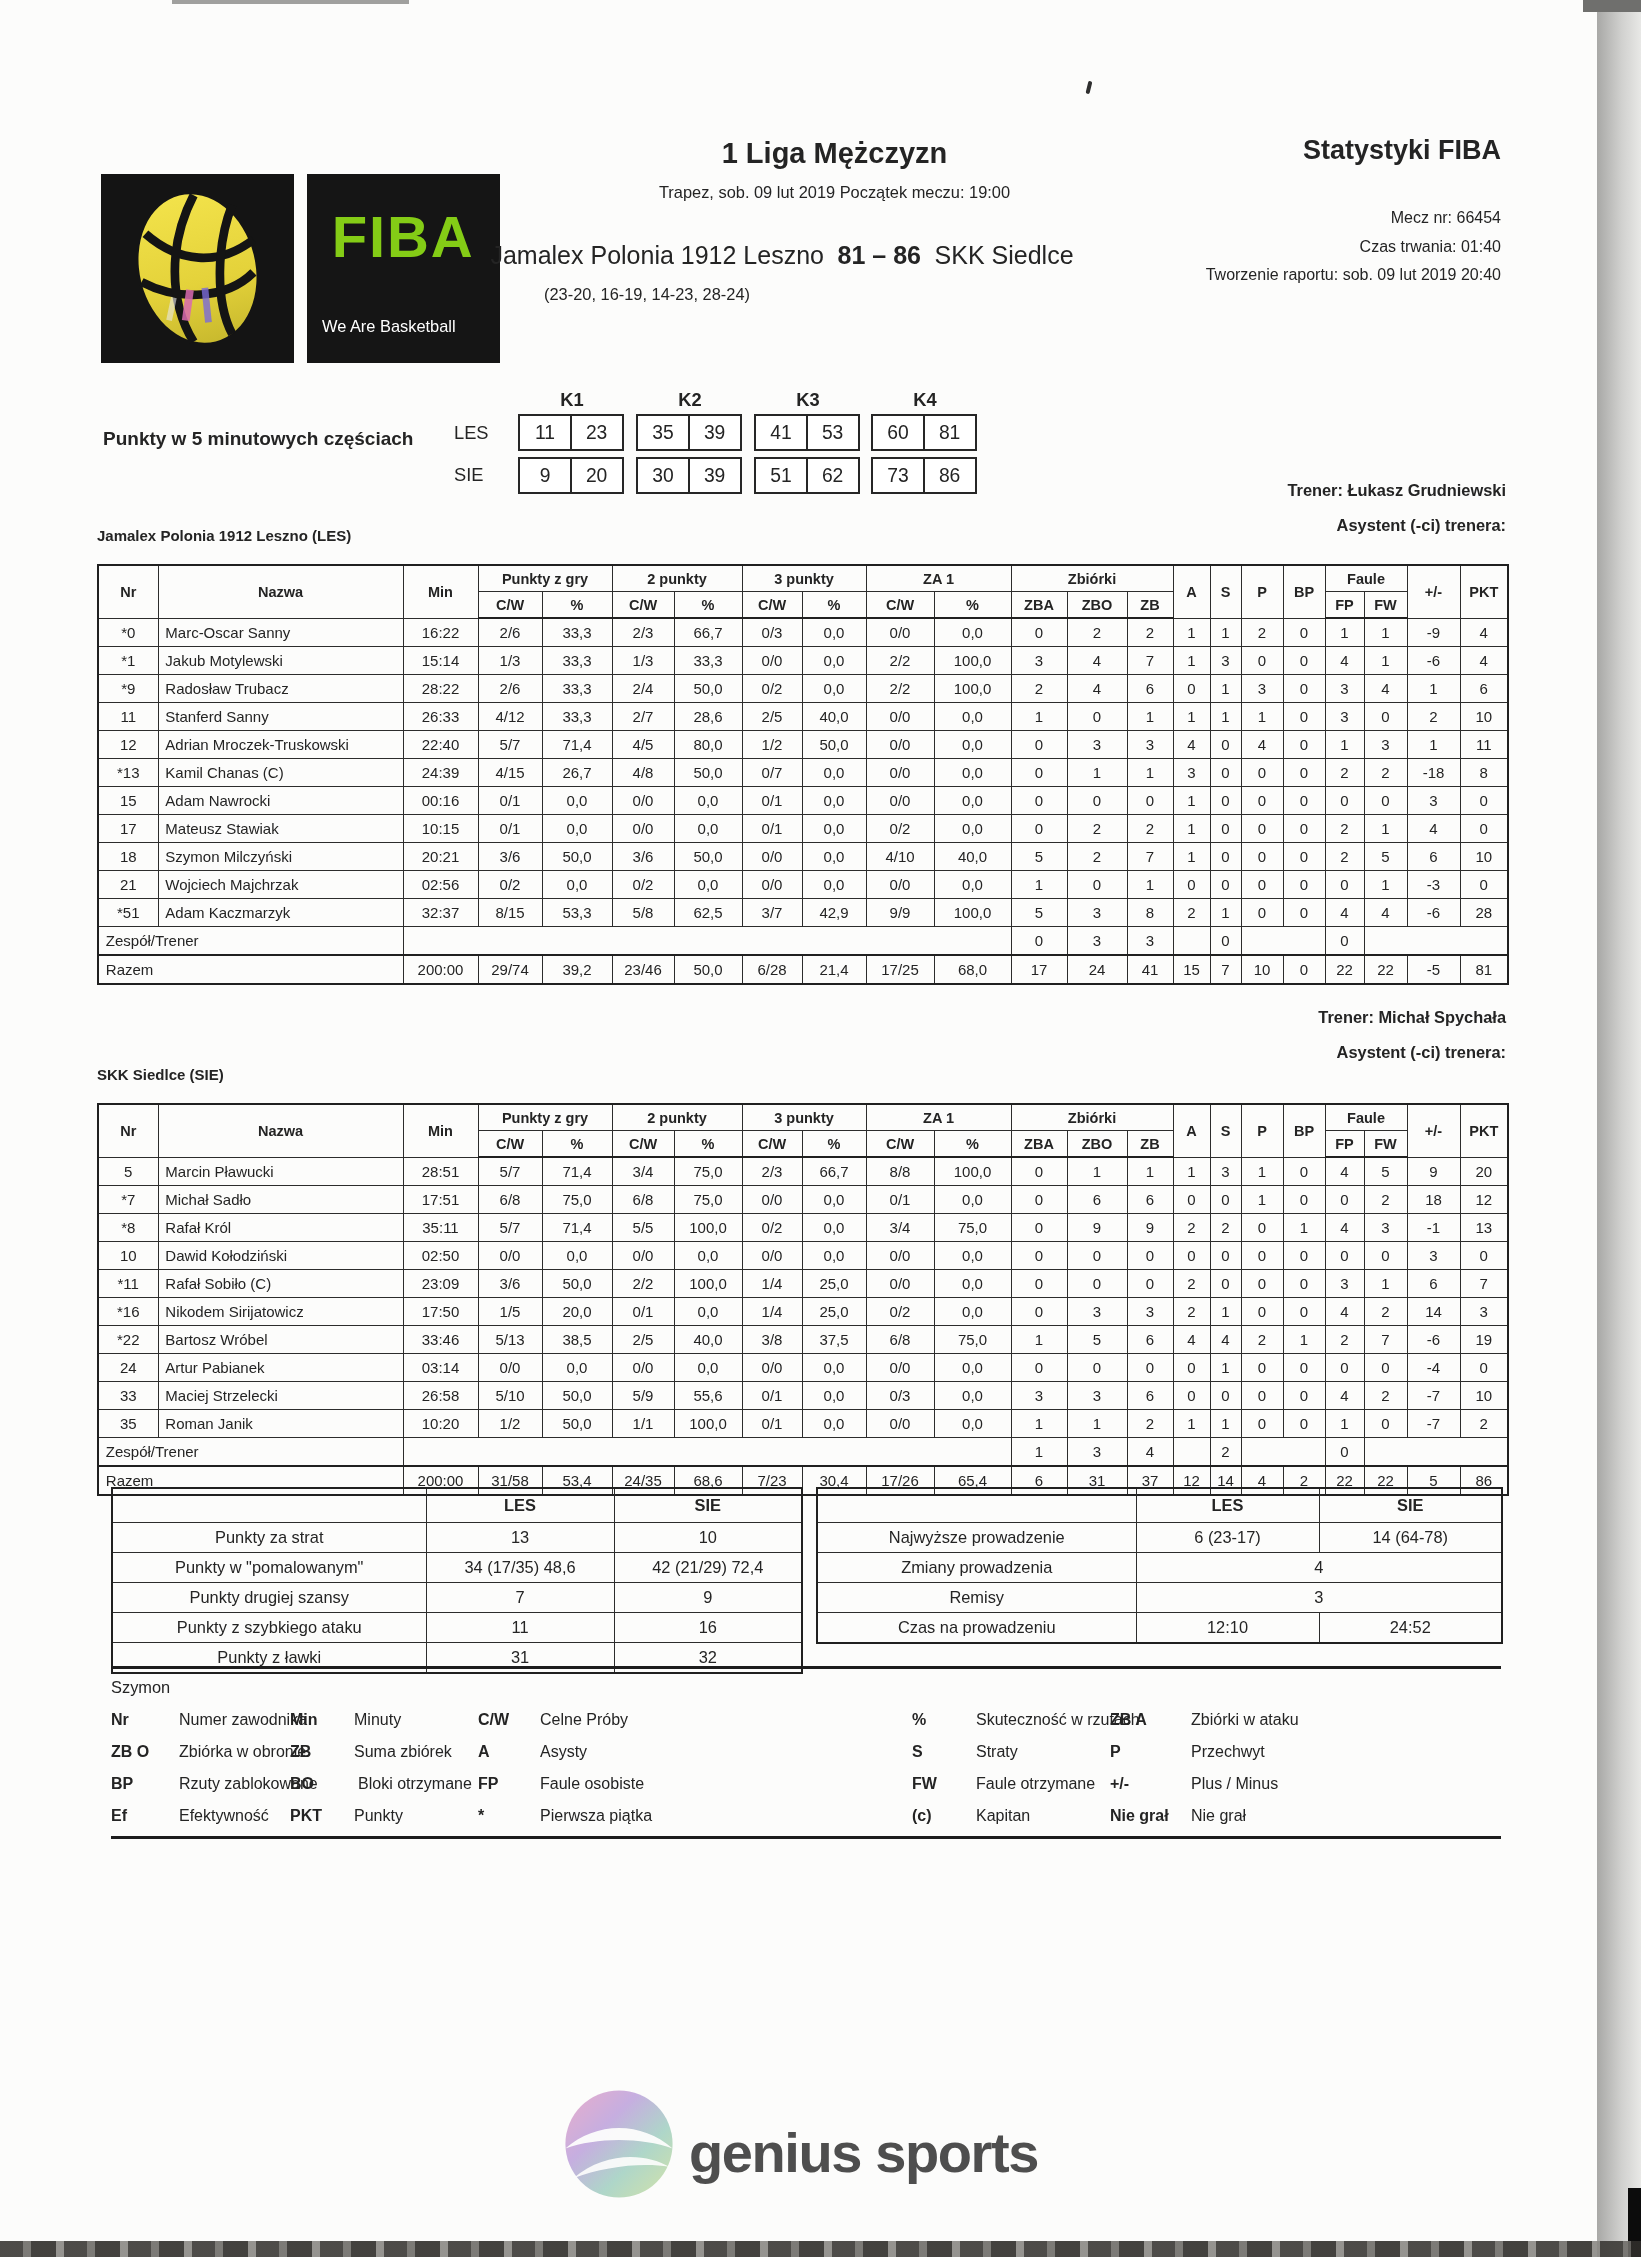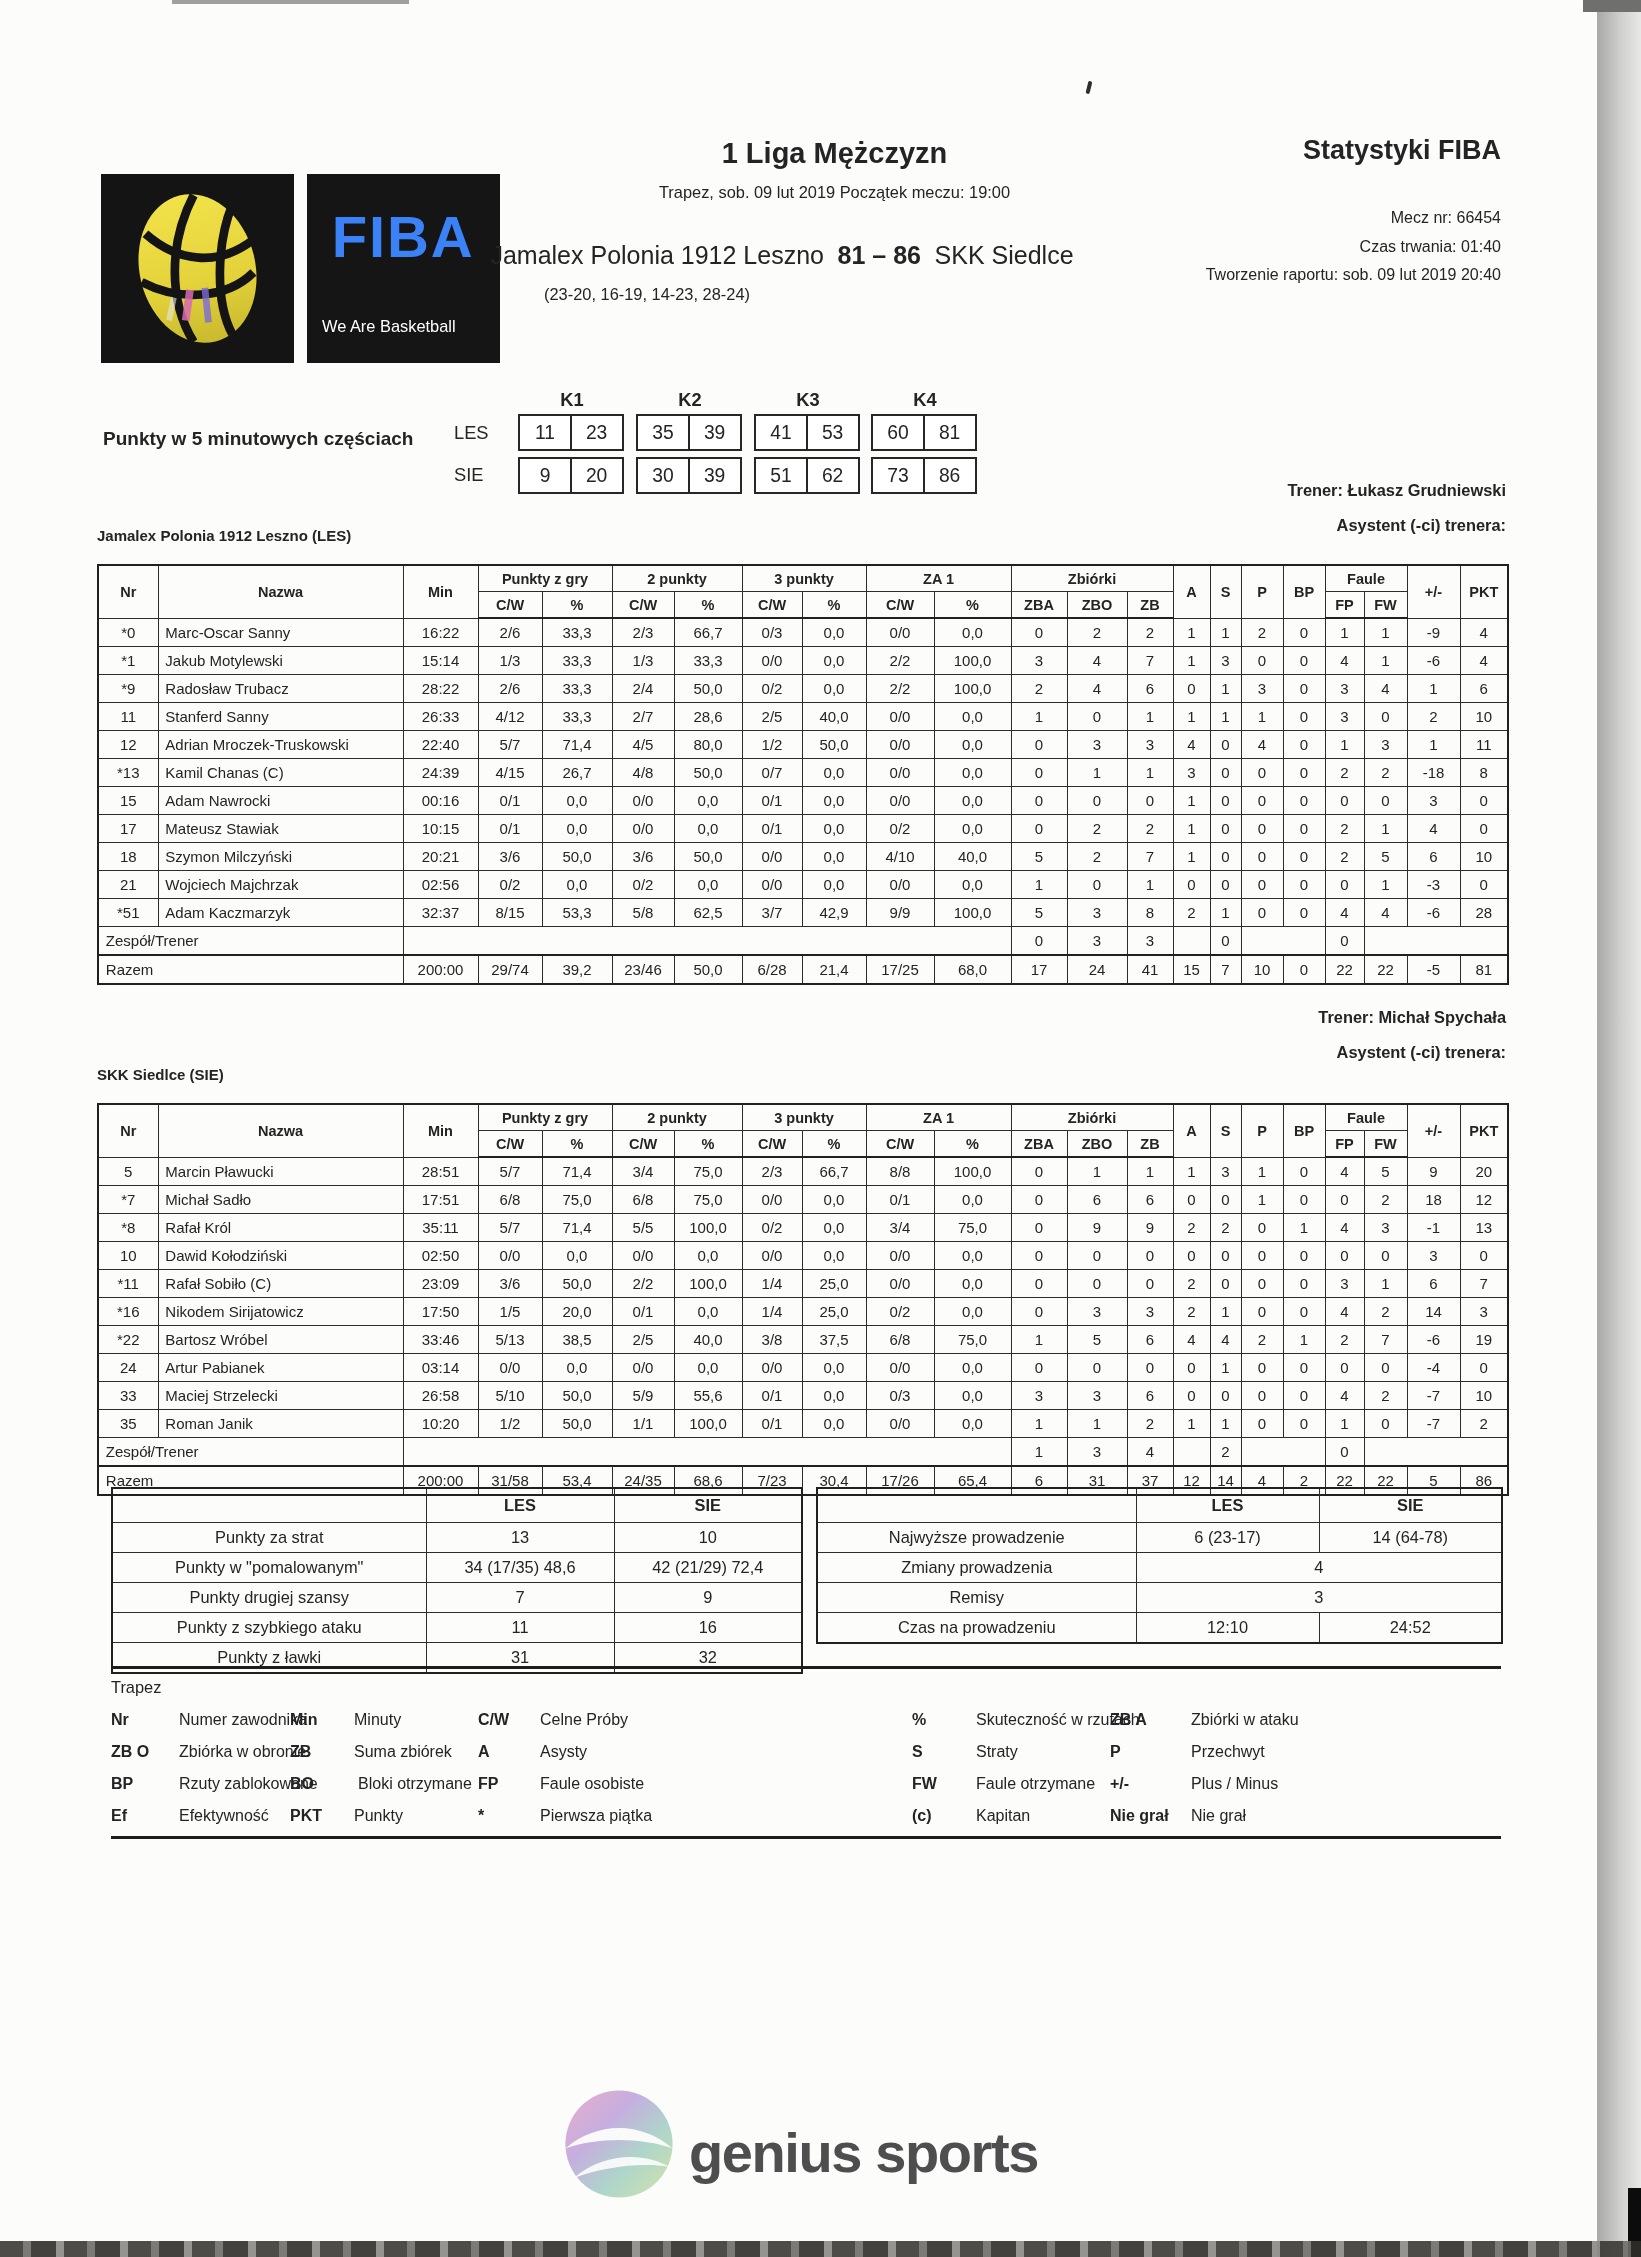--- a/index.html
+++ b/index.html
@@ -2,21 +2,21 @@
 <html><head>
 <meta charset="utf-8">
 <style>
   html,body{margin:0;padding:0;background:#9a9a98;}
   .page{position:relative;width:1641px;height:2257px;background:#fcfcfb;overflow:hidden;
         font-family:"Liberation Sans",sans-serif;color:#242424;}
   .abs{position:absolute;}
   
   #fiba-logo{left:101px;top:174px;width:399px;height:189px;display:flex;gap:12.6px;}
   .logo-block{width:193px;height:189px;background:#151515;position:relative;overflow:hidden;}
-  #fiba-word{color:#3b82f6;font-weight:bold;font-size:58px;letter-spacing:1.9px;position:absolute;left:0;right:0;top:29px;text-align:center;}
+  #fiba-word{color:#84cc16;font-weight:bold;font-size:58px;letter-spacing:1.9px;position:absolute;left:0;right:0;top:29px;text-align:center;}
   #fiba-tagline{color:#fff;font-size:16.4px;position:absolute;left:15.4px;top:143px;}
   #league-title{left:434px;top:137px;width:801px;text-align:center;font-size:29px;font-weight:bold;}
   #venue-line{left:434px;top:183px;width:801px;text-align:center;font-size:16.4px;}
   #report-title{right:140px;top:135px;font-size:27px;font-weight:bold;}
   .meta{right:140px;font-size:16px;}
   #meta-match{top:209px;} #meta-dur{top:238px;} #meta-created{top:266px;}
   #match-line{left:338px;top:241px;width:888px;text-align:center;font-size:25px;white-space:nowrap;}
   #match-line span{margin:0 6.8px;}
   #match-line .score{font-weight:bold;}
   #quarter-breakdown{left:338px;top:285px;width:618px;text-align:center;font-size:16.4px;}
@@ -947,21 +947,21 @@
         </tr>
         <tr>
           <td>Czas na prowadzeniu</td>
           <td>12:10</td>
           <td>24:52</td>
         </tr>
       </tbody>
     </table>
 
   <div class="abs divider" id="divider1"></div>
-  <div class="abs" id="legend-title">Trapez</div>
+  <div class="abs" id="legend-title">Szymon</div>
   <div class="abs" id="legend-cols">
       <div class="lcol" style="left: 0px;">
         <div class="litem" style="top: 0px;"><span class="labbr" style="width: 68px;">Nr</span><span>Numer zawodnika</span></div>
         <div class="litem" style="top: 32px;"><span class="labbr" style="width: 68px;">ZB O</span><span>Zbiórka w obronie</span></div>
         <div class="litem" style="top: 64px;"><span class="labbr" style="width: 68px;">BP</span><span>Rzuty zablokowane</span></div>
         <div class="litem" style="top: 96px;"><span class="labbr" style="width: 68px;">Ef</span><span>Efektywność</span></div>
       </div>
       <div class="lcol" style="left: 179px;">
         <div class="litem" style="top: 0px;"><span class="labbr" style="width: 64px;">Min</span><span>Minuty</span></div>
         <div class="litem" style="top: 32px;"><span class="labbr" style="width: 64px;">ZB</span><span>Suma zbiórek</span></div>

